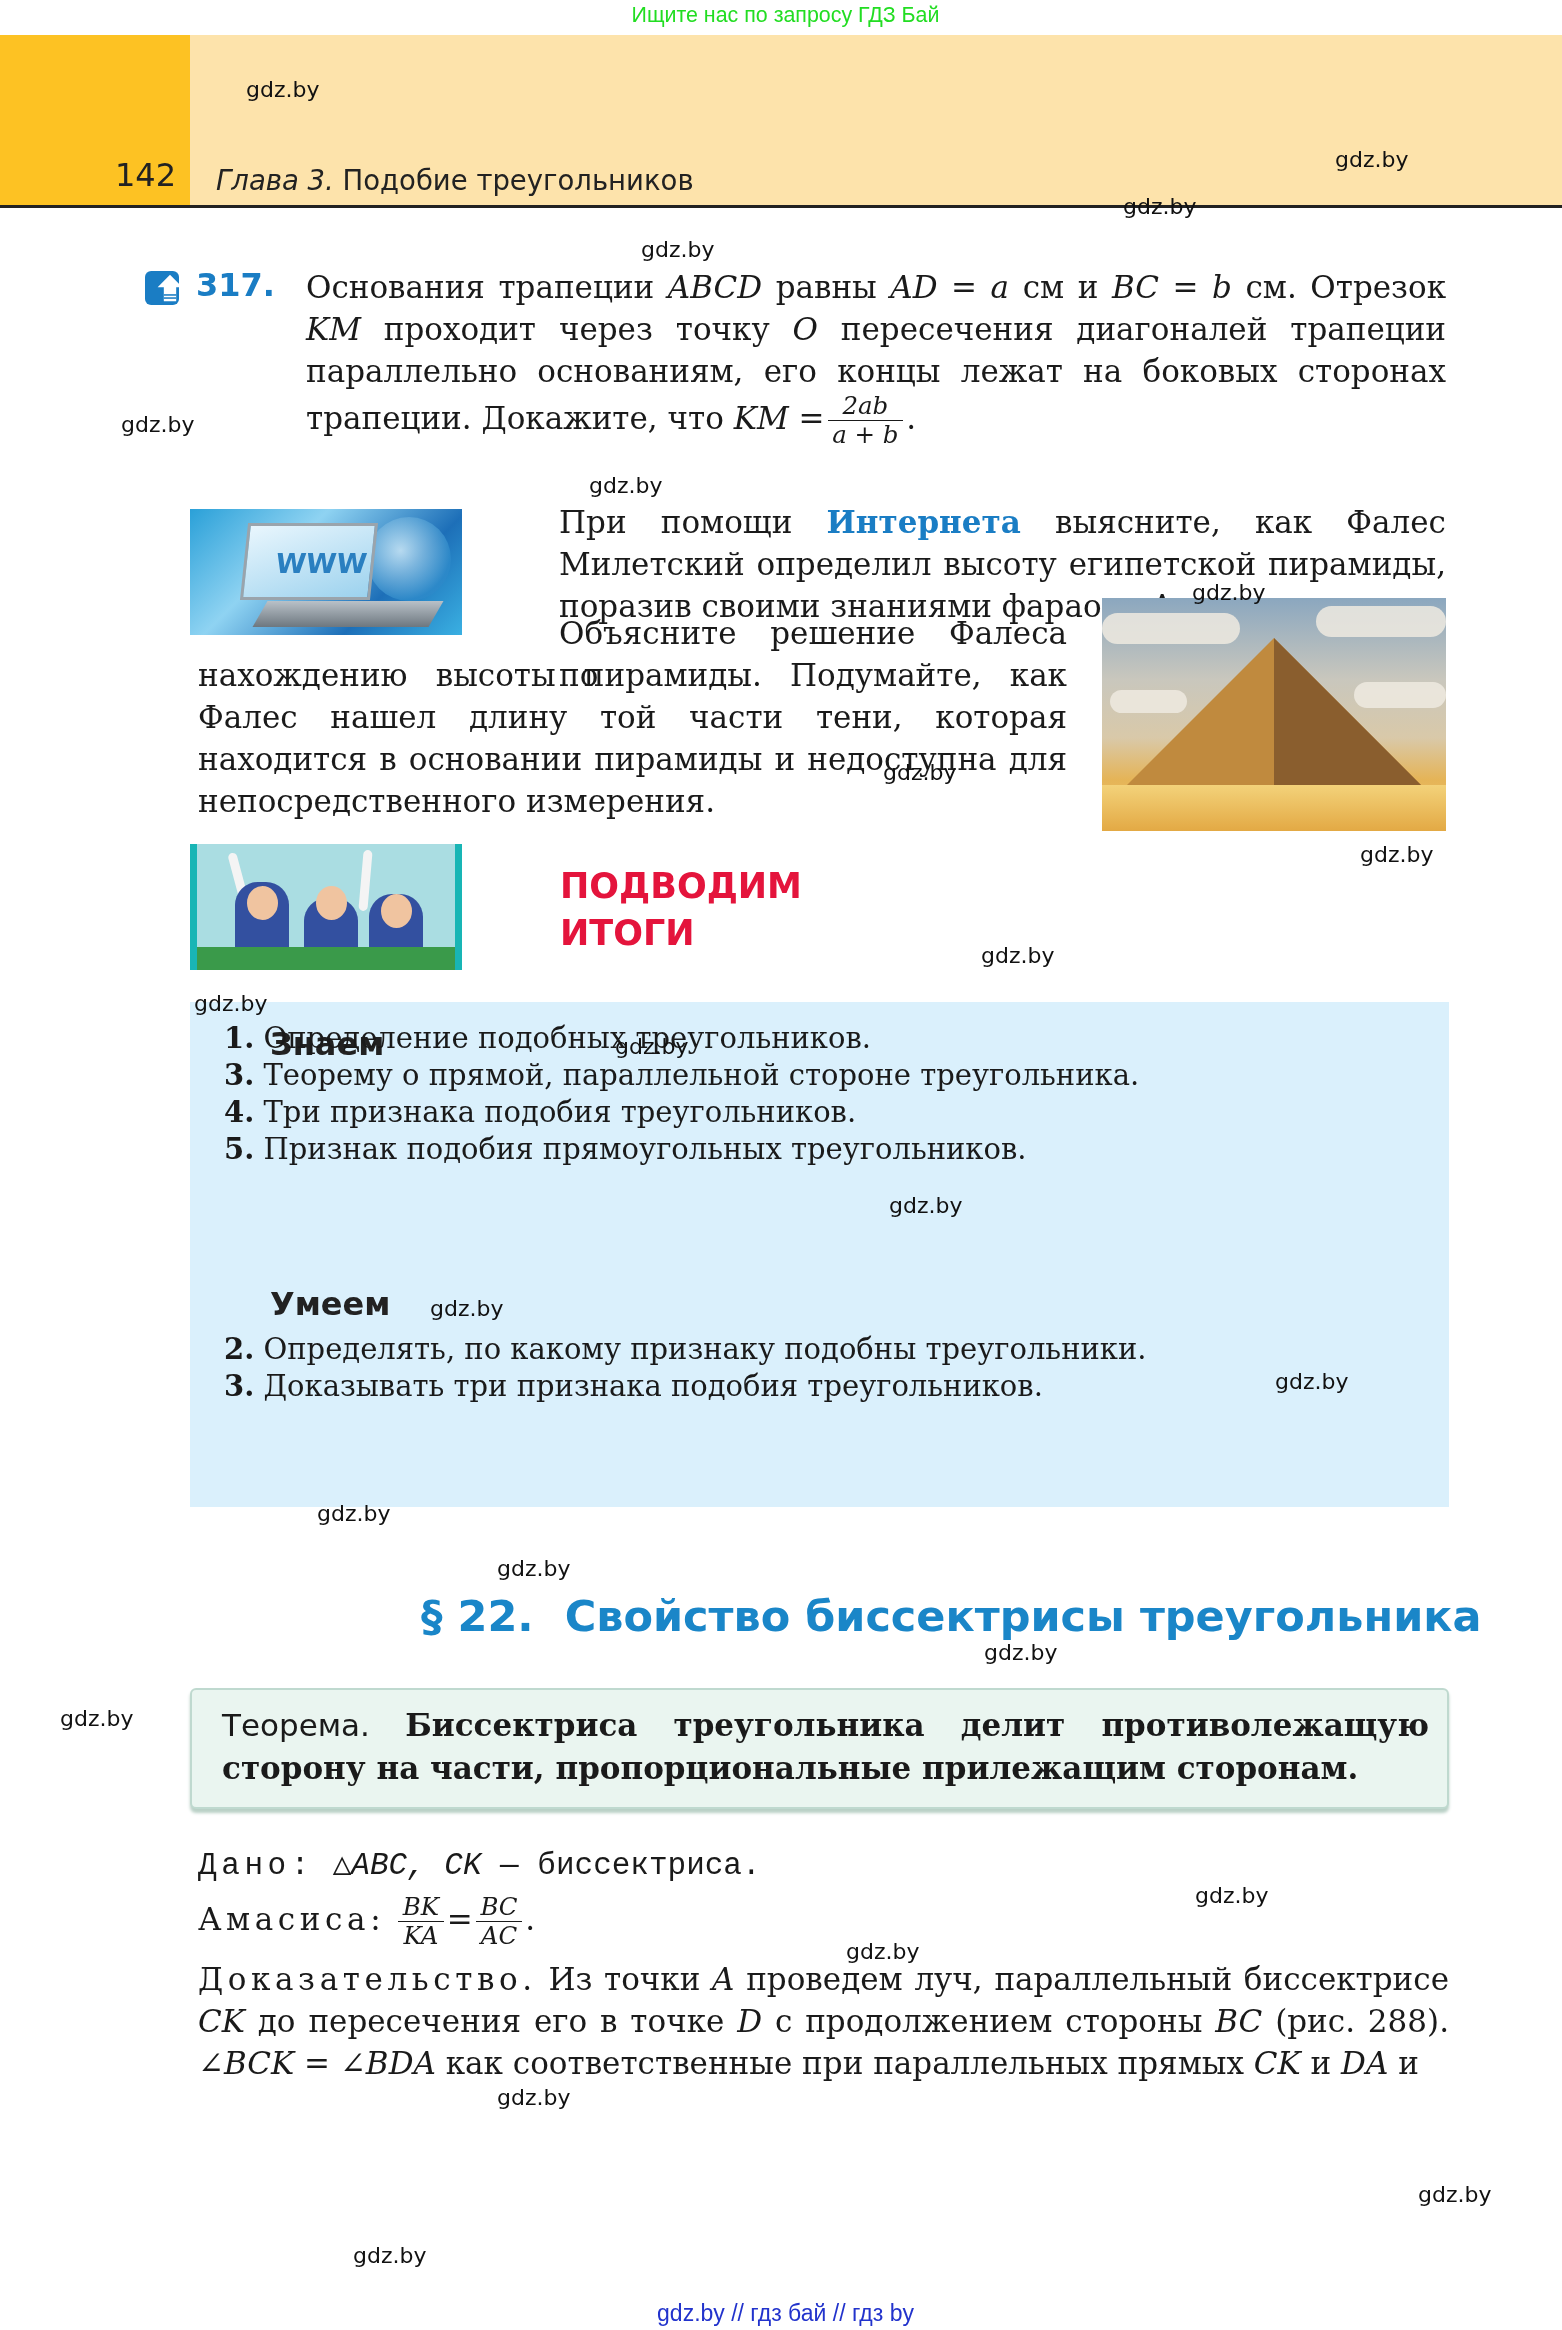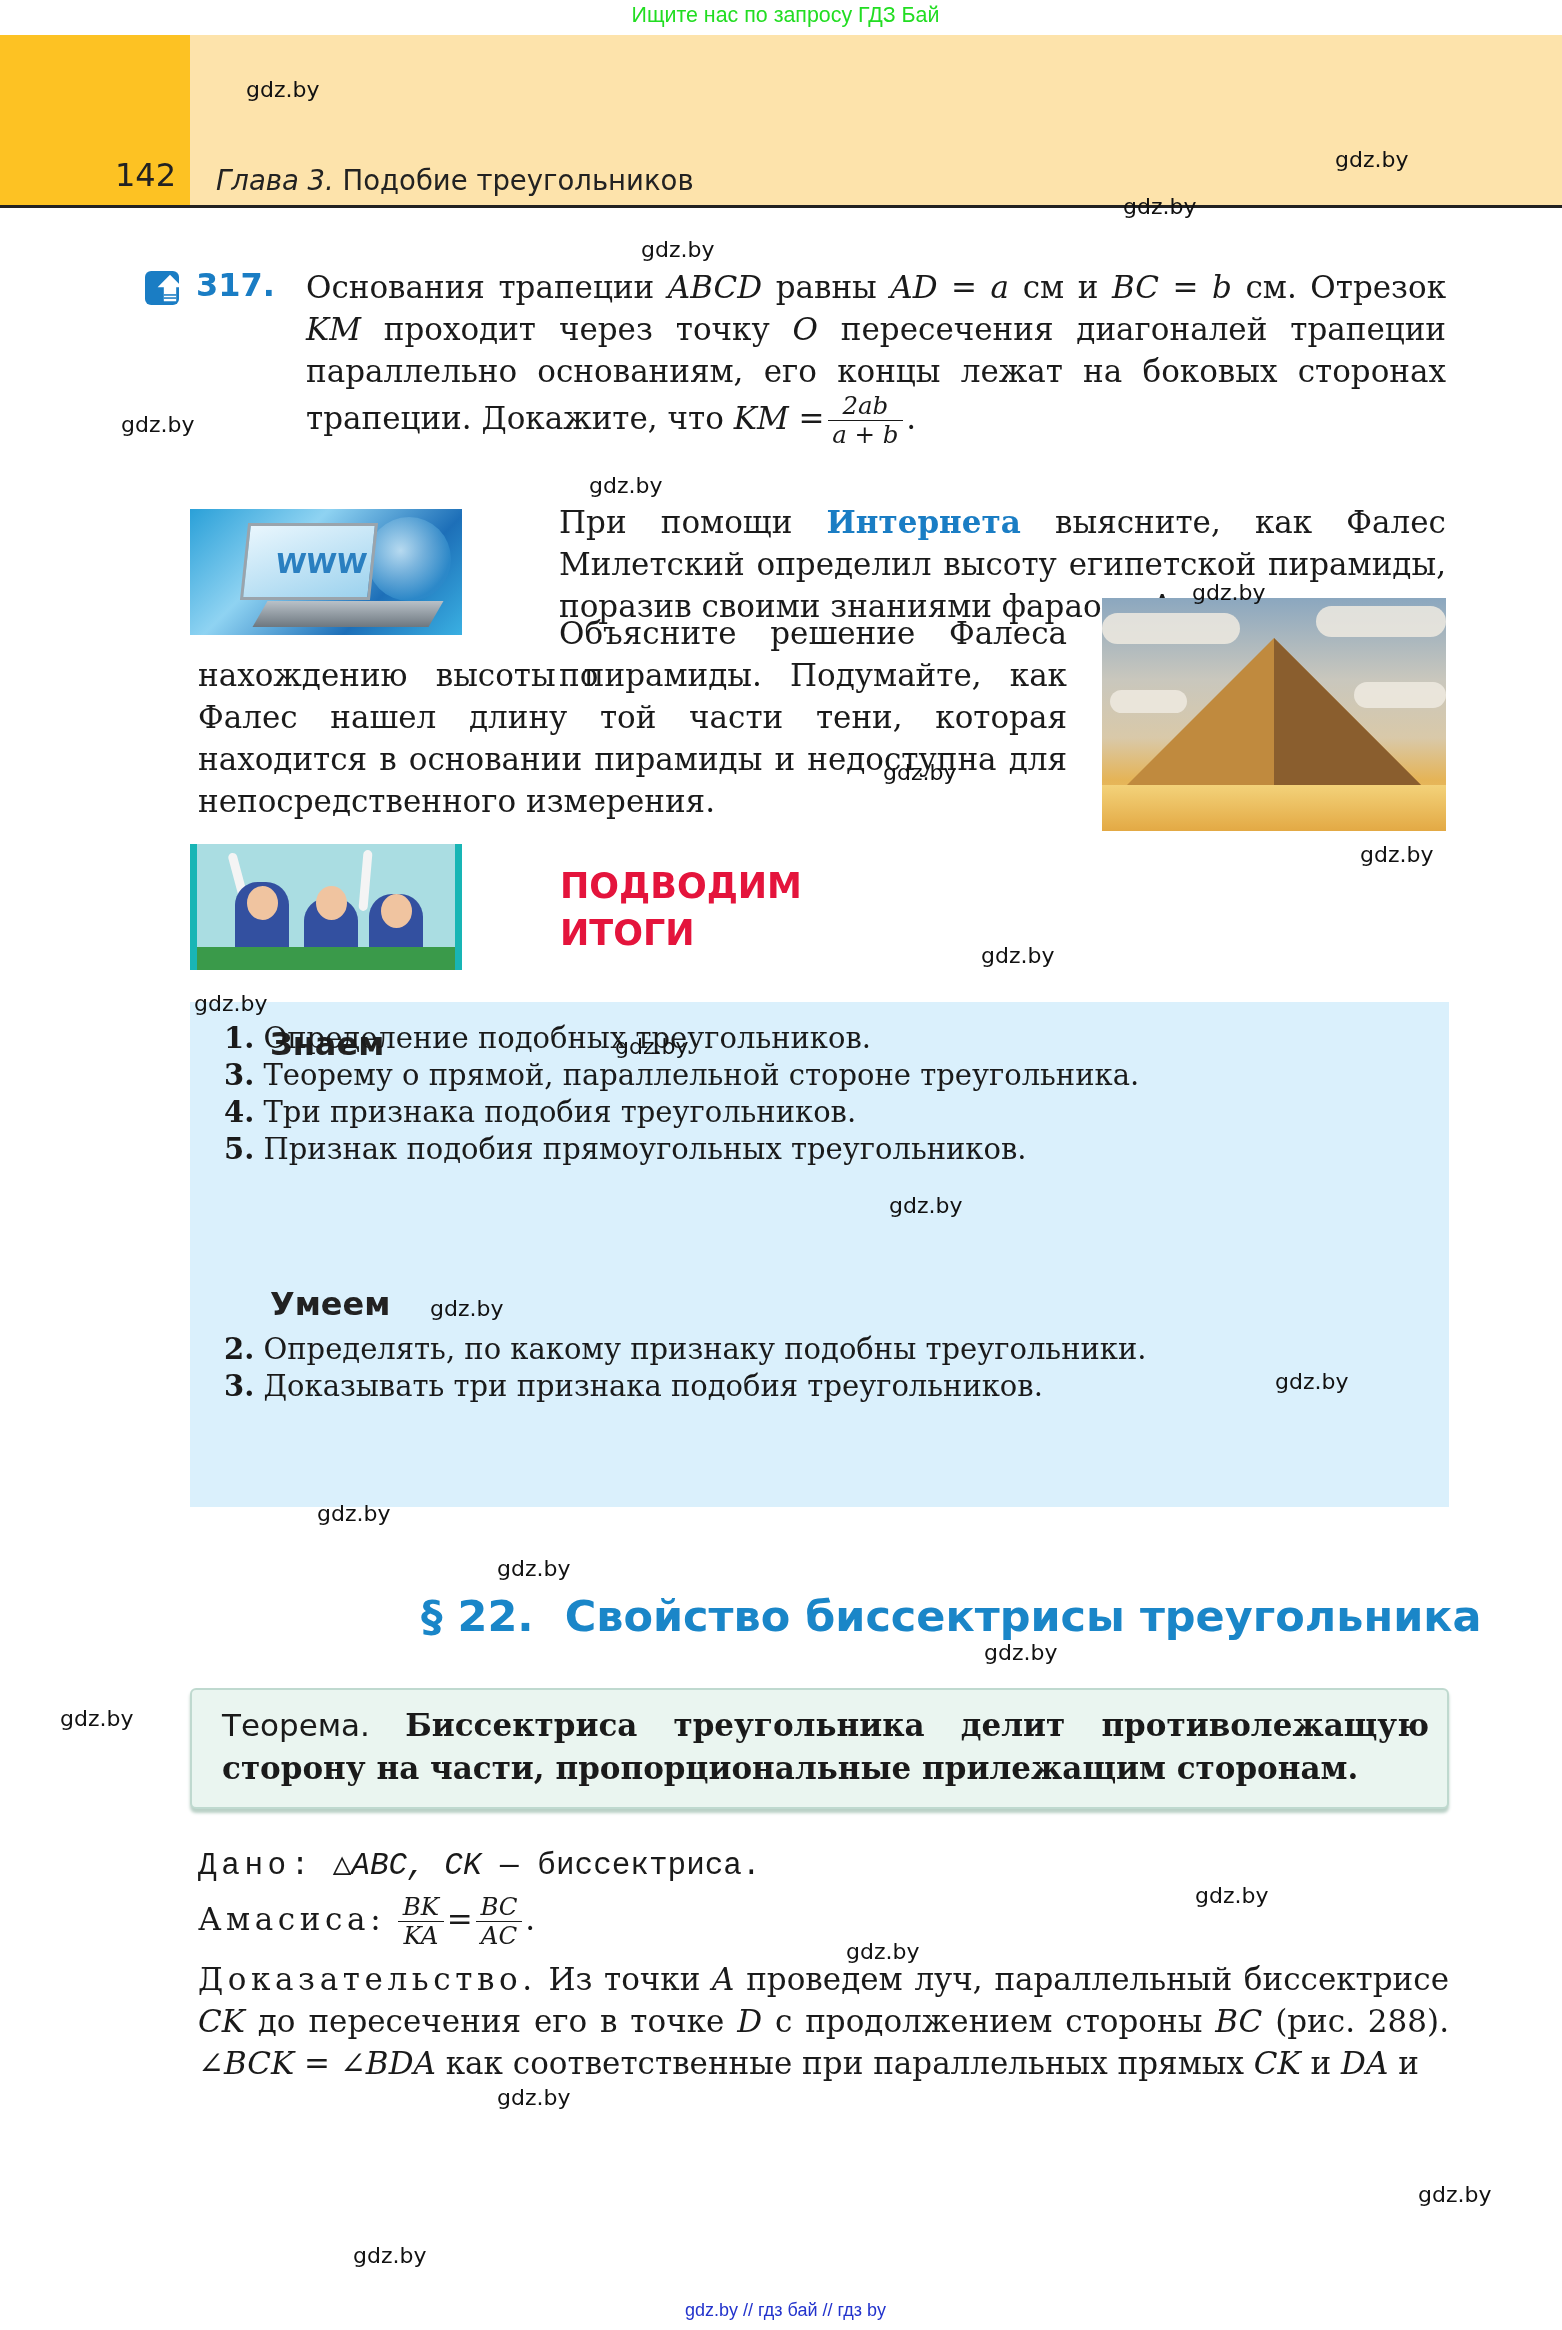--- a/index.html
+++ b/index.html
@@ -76,21 +76,21 @@
   .theorem-box { top: 1688px; left: 190px; width: 1259px; height: 121px; background: #eaf5f0; border: 2.3px solid #bfd9cf; border-radius: 6.1px; box-shadow: 0 3.1px 3.1px #b9d0c6; }
   .theorem-text { top: 1704px; left: 214px; width: 1215px; font-size: 31px; line-height: 43px; text-align: justify; }
   .theorem-text .lbl { font-family: "DejaVu Sans", "Liberation Sans", sans-serif; font-weight: normal; }
   .theorem-text b { font-weight: bold; }
 
   .given { top: 1845px; left: 190px; font-size: 31px; font-family: Liberation Mono, monospace; }
   .spaced { letter-spacing: 4.6px; }
   .prove { top: 1893px; left: 190px; font-size: 31px; }
   .proof { top: 1958px; left: 190px; width: 1259px; }
 
-  .footer { top: 2300px; left: 0; width: 1563px; text-align: center; font-size: 18px; color: #2233cc; font-family: "Liberation Sans", sans-serif; }
+  .footer { top: 2300px; left: 0; width: 1563px; text-align: center; font-size: 23px; color: #2233cc; font-family: "Liberation Sans", sans-serif; }
 </style>
 </head>
 <body>
 
 <div class="abs top-banner">Ищите нас по запросу ГДЗ Бай</div>
 
 <div class="abs hdr-left"></div>
 <div class="abs hdr-right"></div>
 <div class="abs hdr-rule"></div>
 <div class="abs page-num sans">142</div>

